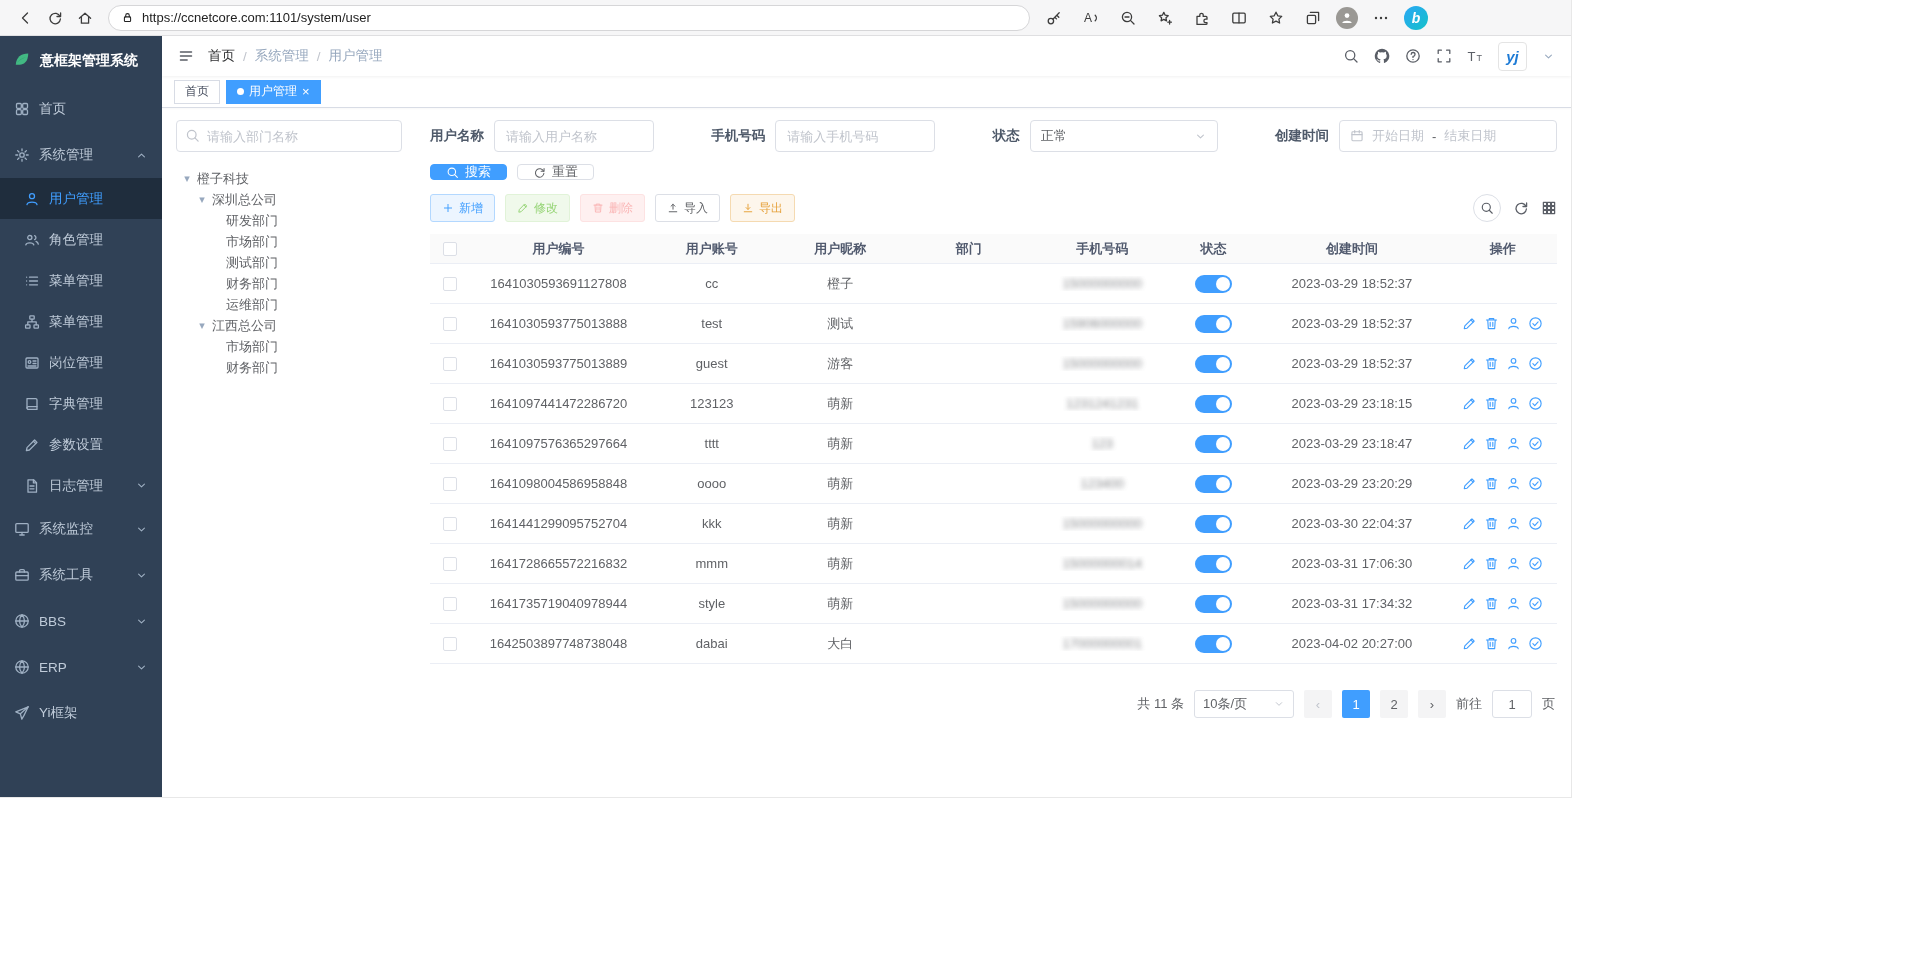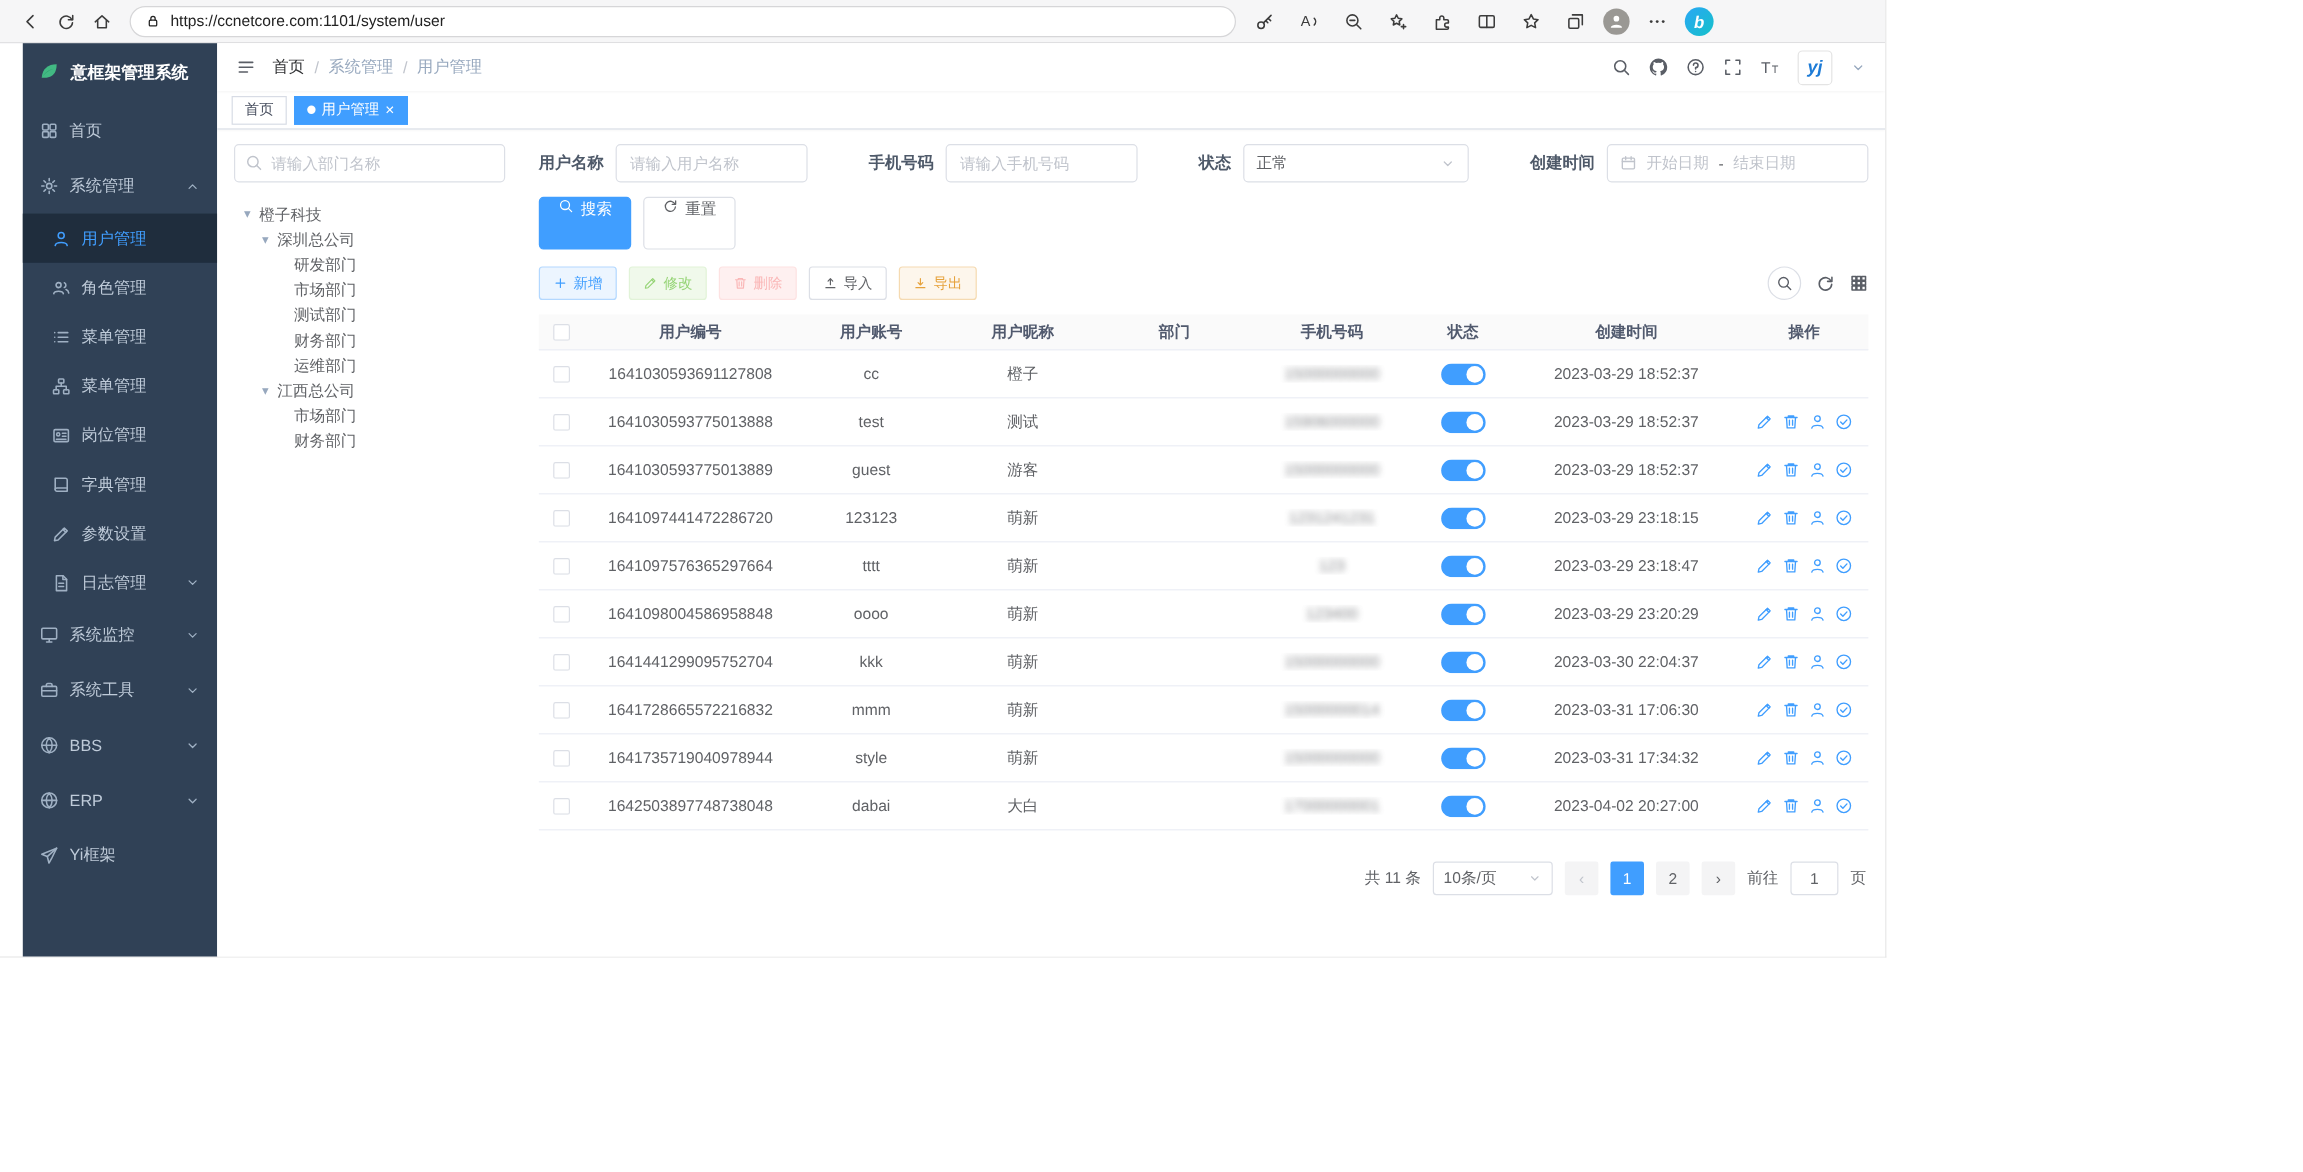--- a/index.html
+++ b/index.html
@@ -16,21 +16,21 @@
   .nav-btn { width:30px; height:30px; display:flex; align-items:center; justify-content:center; border-radius:4px; cursor:pointer; color:#3c3c3c; }
   .url-bar { width:922px; height:26px; margin-left:8px; background:#fff; border:1px solid #d6d6d8; border-radius:14px; display:flex; align-items:center; padding:0 12px; gap:8px; font-size:13px; color:#222; }
   .url-text { white-space:nowrap; overflow:hidden; }
   .chrome-right { display:flex; align-items:center; gap:9px; margin-left:10px; color:#4a4a4a; }
   .chrome-right .nav-btn { width:28px; height:28px; }
   .edge-avatar { width:22px; height:22px; border-radius:50%; background:#9a9894; color:#fff; display:flex; align-items:center; justify-content:center; }
   .edge-avatar .ic { width:14px; height:14px; }
   .copilot { width:24px; height:24px; border-radius:50%; background:linear-gradient(135deg,#2aa7f5,#15c1c9); color:#fff; font-weight:bold; font-style:italic; font-size:14px; display:flex; align-items:center; justify-content:center; }
 
   
-  .app { display:flex; height:762px;padding-left:19px; }
+  .app { display:flex; height:762px; }
   .sidebar { width:162px; flex-shrink:0; background:#304156; color:#bfcbd9; font-size:13.5px; }
   .logo-row { height:50px; display:flex; align-items:center; gap:8px; padding:0 12px; color:#fff; font-weight:bold; font-size:14px; }
   .menu-item { height:46px; display:flex; align-items:center; gap:9px; padding:0 14px; cursor:pointer; }
   .menu-item .mi-icon { color:#9fb0c3; }
   .sub-item { height:41px; padding-left:24px; }
   .sub-item.active { background:#1f2d3d; color:#409eff; }
   .sub-item.active .mi-icon { color:#409eff; }
   .mi-caret { margin-left:auto; color:#9fb0c3; }
   .rot180 { transform:rotate(180deg); }
 
@@ -71,21 +71,21 @@
   .f-label { font-size:13.5px; font-weight:700; color:#4e5969; margin-right:10px; white-space:nowrap; }
   .f-input { width:160px; height:32px; border:1px solid #dcdfe6; border-radius:4px; padding:0 11px; font-size:13px; color:#606266; outline:none; }
   .f-input::placeholder { color:#c0c4cc; }
   .f-select { width:188px; height:32px; border:1px solid #dcdfe6; border-radius:4px; display:flex; align-items:center; justify-content:space-between; padding:0 10px; font-size:13px; color:#606266; cursor:pointer; }
   .f-select .ic { color:#c0c4cc; width:13px; height:13px; }
   .f-date { width:218px; height:32px; border:1px solid #dcdfe6; border-radius:4px; display:flex; align-items:center; gap:8px; padding:0 10px; font-size:13px; color:#c0c4cc; cursor:pointer; }
   .f-date .ic { width:14px; height:14px; color:#c0c4cc; }
   .f-date .sep { color:#606266; }
 
   .btn-row { margin-top:12px; display:flex; gap:10px; }
-  .btn { height:44px; padding:0 15px; border-radius:4px; border:1px solid #dcdfe6; background:#fff; color:#606266; font-size:13px; display:flex; gap:6px; cursor:pointer; }
+  .btn { height:16px; padding:0 15px; border-radius:4px; border:1px solid #dcdfe6; background:#fff; color:#606266; font-size:13px; display:flex; align-items:center; gap:6px; cursor:pointer; }
   .btn .ic { width:13px; height:13px; }
   .btn.primary { background:#409eff; border-color:#409eff; color:#fff; }
 
   .toolbar-row { margin-top:14px; display:flex; align-items:center; gap:10px; }
   .sbtn { height:28px; padding:0 11px; border-radius:3px; font-size:12px; display:flex; align-items:center; gap:5px; cursor:pointer; border:1px solid #dcdfe6; background:#fff; color:#606266; }
   .sbtn .ic { width:12px; height:12px; }
   .sbtn.add { background:#ecf5ff; border-color:#b3d8ff; color:#409eff; }
   .sbtn.edit { background:#f0f9eb; border-color:#e1f3d8; color:#95d475; }
   .sbtn.del { background:#fef0f0; border-color:#fde2e2; color:#fab6b6; }
   .sbtn.exp { background:#fdf6ec; border-color:#f5dab1; color:#e6a23c; }

